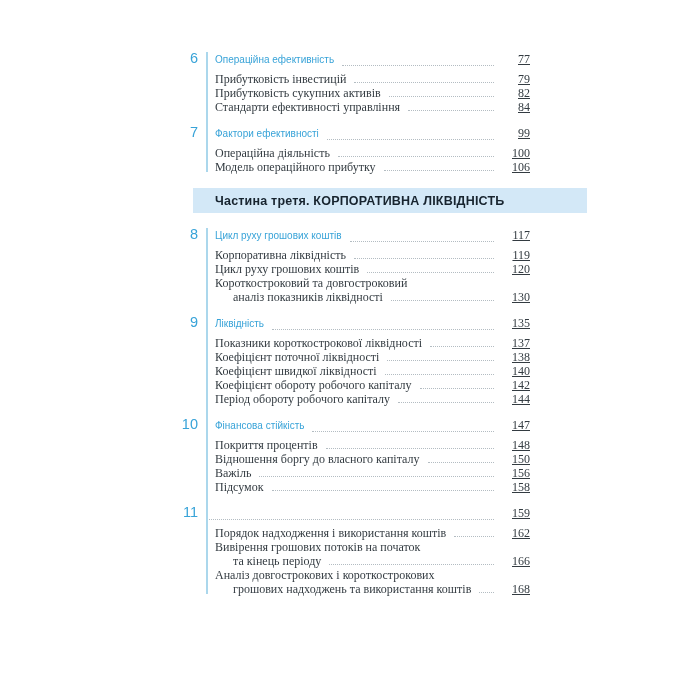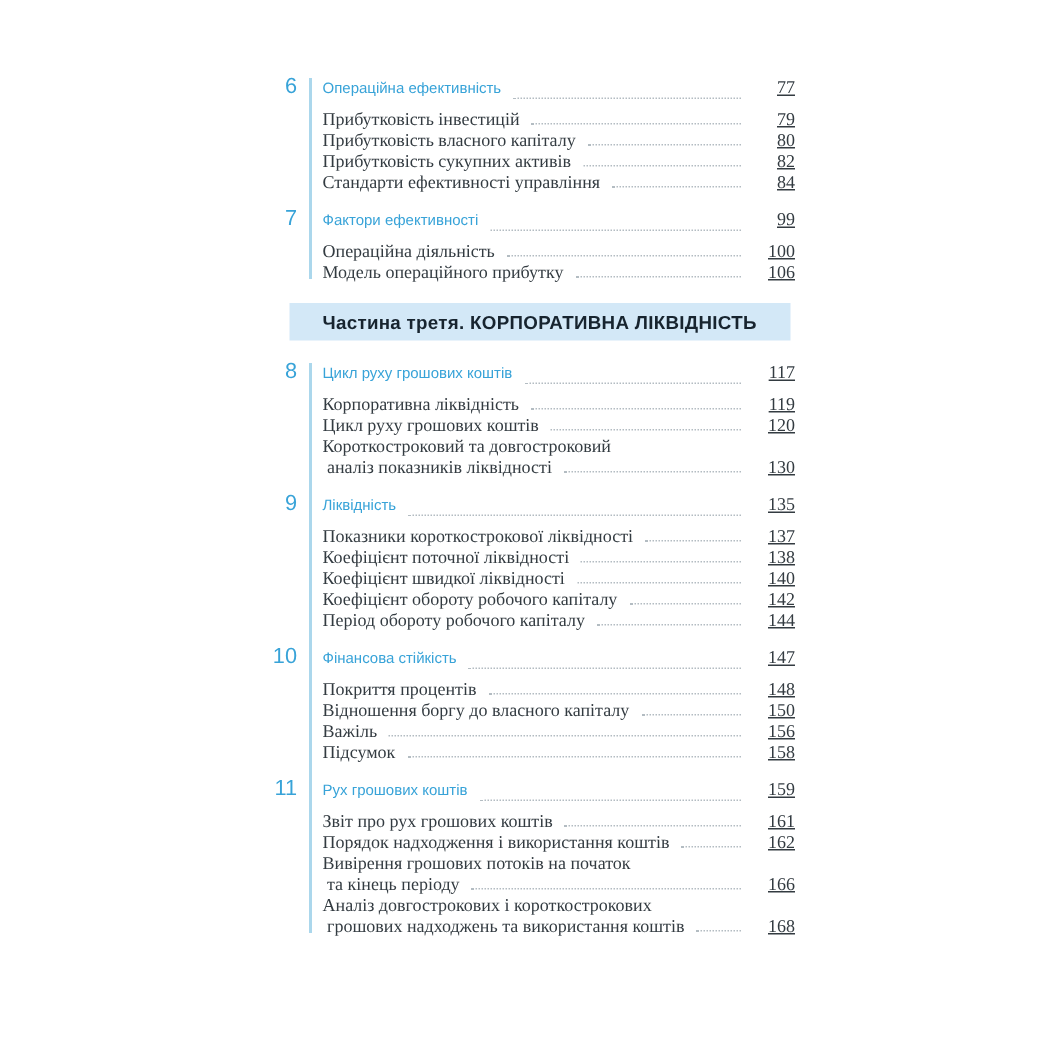--- a/index.html
+++ b/index.html
@@ -46,40 +46,40 @@
     text-align:right;
     color:var(--accent,#38a3d8);
     font-family:"Liberation Sans", sans-serif;
     font-size:14.5px;
   }
   .label{margin-left:17px;white-space:nowrap;}
   .label.title{
     color:var(--accent,#38a3d8);
     font-size:10px;
   }
-  .label.indent{margin-left:20px;}
+  .label.indent{margin-left:35px;}
   .dots{
     flex:1 1 auto;
     min-width:10px;
     margin:0 6px 3px 8px;
     border-bottom:1.7px dotted var(--leader,#b3bcc2);
     align-self:flex-end;
   }
   .pg{
     flex:0 0 30px;
     text-align:right;
     font-family:"Liberation Serif", serif;
     font-size:12px;
     color:var(--itemText,#333b41);
     text-decoration:underline;
   }
   .part-band{
     box-sizing:border-box;
     margin:14px 0 12px 13px;
-    width:334px;
+    width:394px;
     height:25px;
     background:var(--bandBg,#d3e8f7);
     display:flex;
     align-items:center;
     padding-left:22px;
     color:var(--bandText,#17242f);
     font-weight:bold;
     font-size:12.5px;
     letter-spacing:0.2px;
   }
@@ -98,26 +98,20 @@
             <span class="pg">77</span>
           </div>
           <div class="row item-row">
             <span class="num"></span>
             <span class="label">Прибутковість інвестицій</span>
             <span class="dots"></span>
             <span class="pg">79</span>
           </div>
           <div class="row item-row">
             <span class="num"></span>
-            <span class="label">Прибутковість власного капіталу</span>
-            <span class="dots"></span>
-            <span class="pg">80</span>
-          </div>
-          <div class="row item-row">
-            <span class="num"></span>
             <span class="label">Прибутковість сукупних активів</span>
             <span class="dots"></span>
             <span class="pg">82</span>
           </div>
           <div class="row item-row">
             <span class="num"></span>
             <span class="label">Стандарти ефективності управління</span>
             <span class="dots"></span>
             <span class="pg">84</span>
           </div>
@@ -243,29 +237,22 @@
           <div class="row item-row">
             <span class="num"></span>
             <span class="label">Підсумок</span>
             <span class="dots"></span>
             <span class="pg">158</span>
           </div>
         </div>
         <div class="chapter">
           <div class="row title-row">
             <span class="num">11</span>
-            <span class="label title">Рух грошових коштів</span>
             <span class="dots"></span>
             <span class="pg">159</span>
-          </div>
-          <div class="row item-row">
-            <span class="num"></span>
-            <span class="label">Звіт про рух грошових коштів</span>
-            <span class="dots"></span>
-            <span class="pg">161</span>
           </div>
           <div class="row item-row">
             <span class="num"></span>
             <span class="label">Порядок надходження і використання коштів</span>
             <span class="dots"></span>
             <span class="pg">162</span>
           </div>
           <div class="row item-row">
             <span class="num"></span>
             <span class="label">Вивірення грошових потоків на початок</span>

